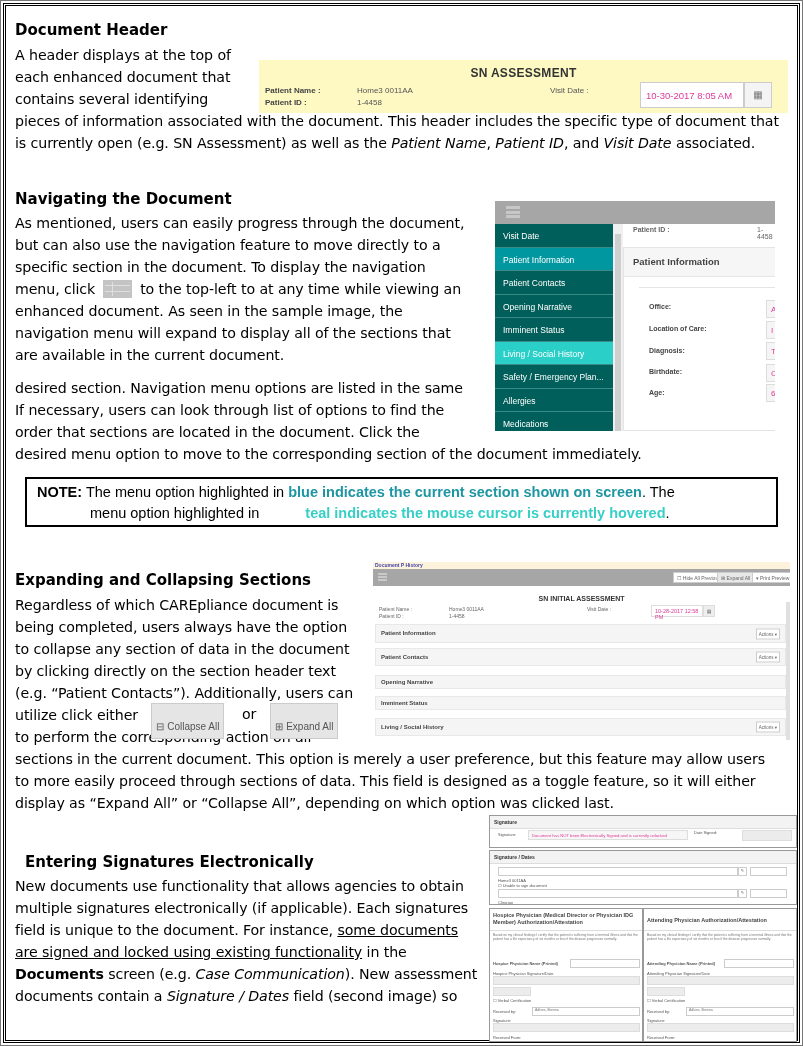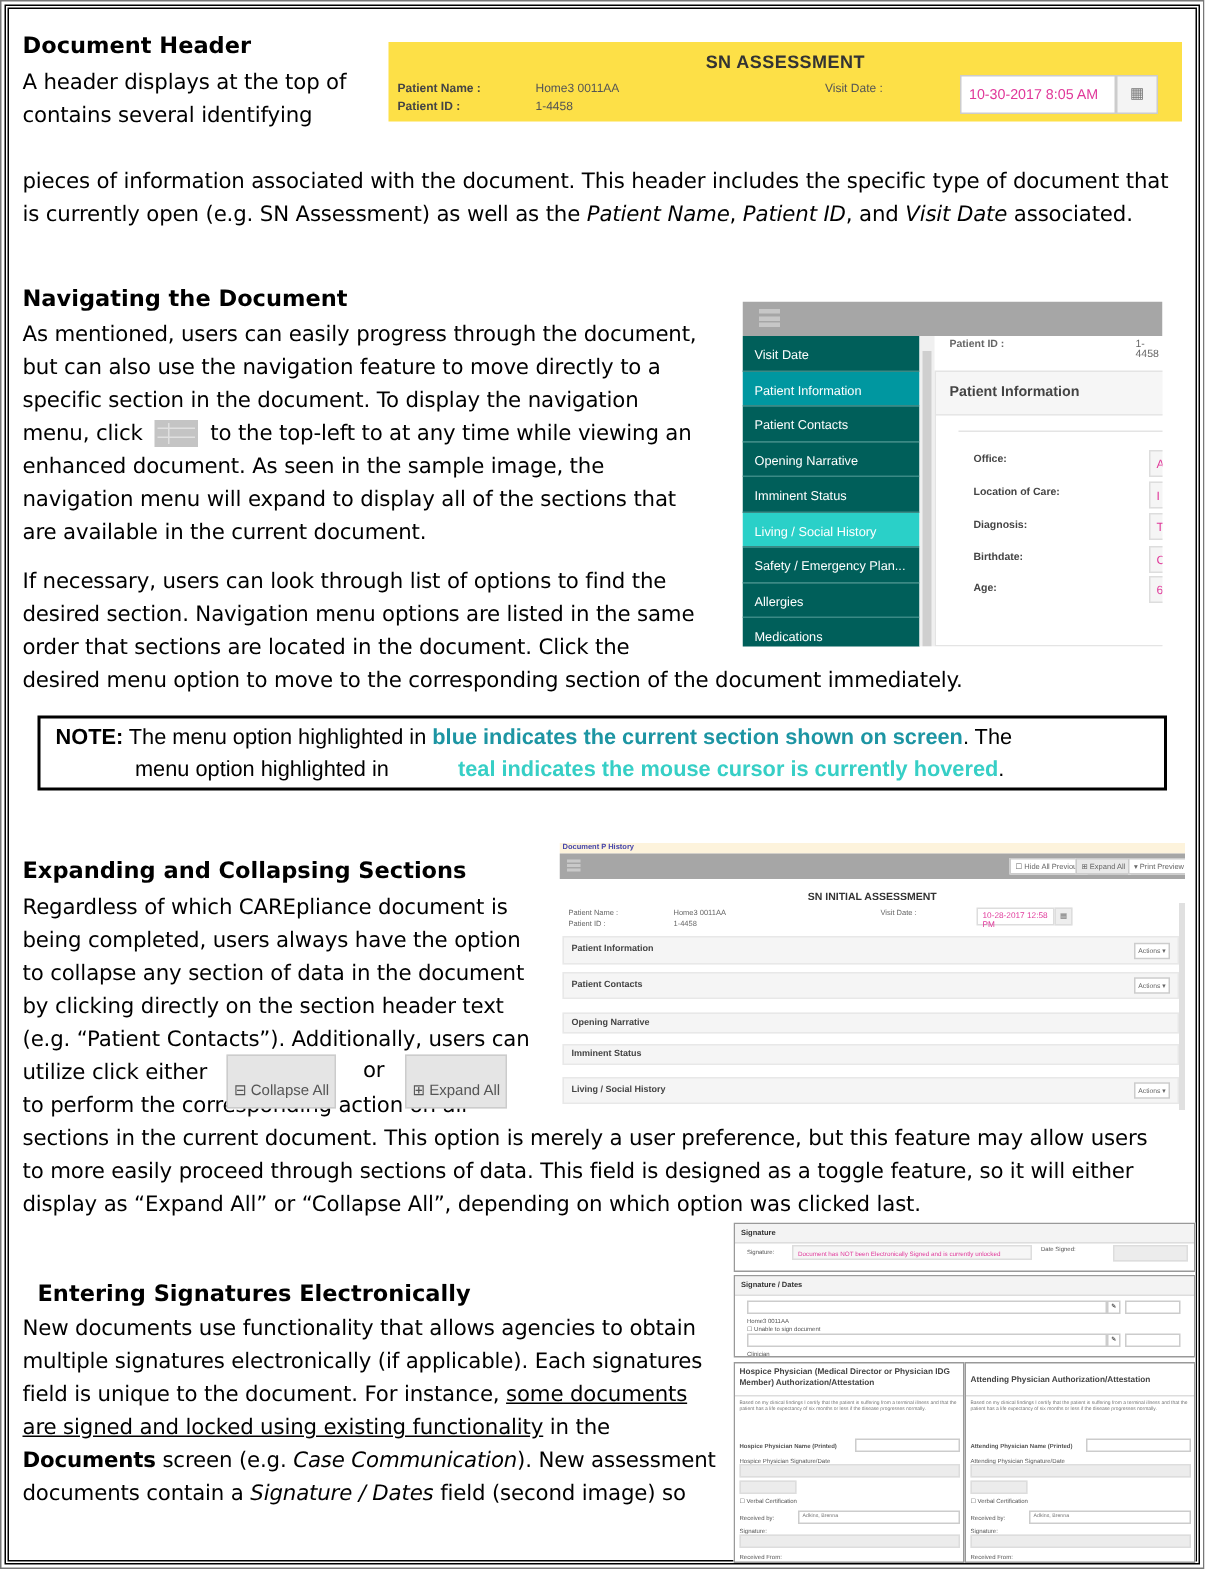--- a/index.html
+++ b/index.html
@@ -6,21 +6,21 @@
   body { width: 803px; height: 1046px; background: #fff; font-family: "DejaVu Sans", sans-serif; color: #000; overflow: hidden; position: relative; }
   .frame { position: absolute; left: 3px; top: 3px; width: 797px; height: 1040px; border: 3px double #000; border-width: 3px; }
   .frame-outer { position:absolute; left:0; top:0; width:803px; height:1046px; border:1px solid #777; }
   .heading { position: absolute; font-weight: bold; font-size: 15px; }
   .para { position: absolute; font-size: 14.2px; line-height: 22px; letter-spacing: -0.1px; }
   .para i { font-style: italic; }
   .para u { text-decoration: underline; }
   .para b { font-weight: bold; }
 
   
-  .shot-header { position: absolute; left: 259px; top: 28px; width: 529px; height: 53px; background: #fde047; font-family: "Liberation Sans", sans-serif; padding-left: 40px; }
+  .shot-header { position: absolute; left: 259px; top: 60px; width: 529px; height: 53px; background: #fef9c3; font-family: "Liberation Sans", sans-serif; padding-left: 40px; }
   .shot-header .title { position: absolute; left: 0; right: 0; top: 6px; text-align: center; font-weight: bold; font-size: 12px; color: #333; letter-spacing: 0.3px; }
   .shot-header .lbl { position: absolute; font-size: 8px; color: #444; font-weight: bold; }
   .shot-header .val { position: absolute; font-size: 8px; color: #555; }
   .shot-header .date-box { position: absolute; left: 381px; top: 22px; width: 104px; height: 26px; background: #fff; border: 1px solid #ccc; color: #e0389a; font-size: 9.5px; padding: 7px 5px; }
   .shot-header .cal-btn { position: absolute; left: 485px; top: 22px; width: 28px; height: 26px; background: #f4f4f4; border: 1px solid #ccc; font-size: 10px; color: #777; text-align: center; line-height: 24px; }
 
   
   .shot-nav { position: absolute; left: 495px; top: 201px; width: 280px; height: 230px; overflow: hidden; background: #fff; font-family: "Liberation Sans", sans-serif; }
   .shot-nav .topbar { position: absolute; left: 0; top: 0; width: 280px; height: 23px; background: #a6a6a6; }
   .shot-nav .hamb { position: absolute; left: 11px; top: 5px; width: 14px; height: 12px; }
@@ -77,20 +77,21 @@
 </style>
 </head>
 <body>
 
 <div class="frame-outer"></div>
 <div class="frame"></div>
 
 <div class="heading" style="left:15px; top:21px;">Document Header</div>
 <div class="para" style="left:15px; top:44px;">
   <div>A header displays at the top of</div>
+  <div>each enhanced document that</div>
   <div>contains several identifying</div>
 </div>
 <div class="para" style="left:15px; top:110px; width:780px;">
   <div>pieces of information associated with the document. This header includes the specific type of document that</div>
   <div><span>is currently open (e.g. SN Assessment) as well as the </span><i>Patient Name</i><span>, </span><i>Patient ID</i><span>, and </span><i>Visit Date</i><span> associated.</span></div>
 </div>
 
 <div class="shot-header">
   <div class="title">SN ASSESSMENT</div>
   <div class="lbl" style="left:6px; top:26px;">Patient Name :</div>
@@ -114,22 +115,22 @@
       <span style="position:absolute; left:2px; right:2px; top:11px; height:1px; background:#e0e0e0;"></span>
       <span style="position:absolute; left:9px; top:2px; bottom:2px; width:1px; background:#e0e0e0;"></span>
     </span>
     <span>to the top-left to at any time while viewing an</span>
   </div>
   <div>enhanced document. As seen in the sample image, the</div>
   <div>navigation menu will expand to display all of the sections that</div>
   <div>are available in the current document.</div>
 </div>
 <div class="para" style="left:15px; top:377px;">
+  <div>desired section. Navigation menu options are listed in the same</div>
   <div>If necessary, users can look through list of options to find the</div>
-  <div>desired section. Navigation menu options are listed in the same</div>
   <div>order that sections are located in the document. Click the</div>
   <div style="white-space:nowrap;">desired menu option to move to the corresponding section of the document immediately.</div>
 </div>
 
 <div class="shot-nav">
   <div class="topbar">
     <div class="hamb">
         <span></span>
         <span></span>
         <span></span>

